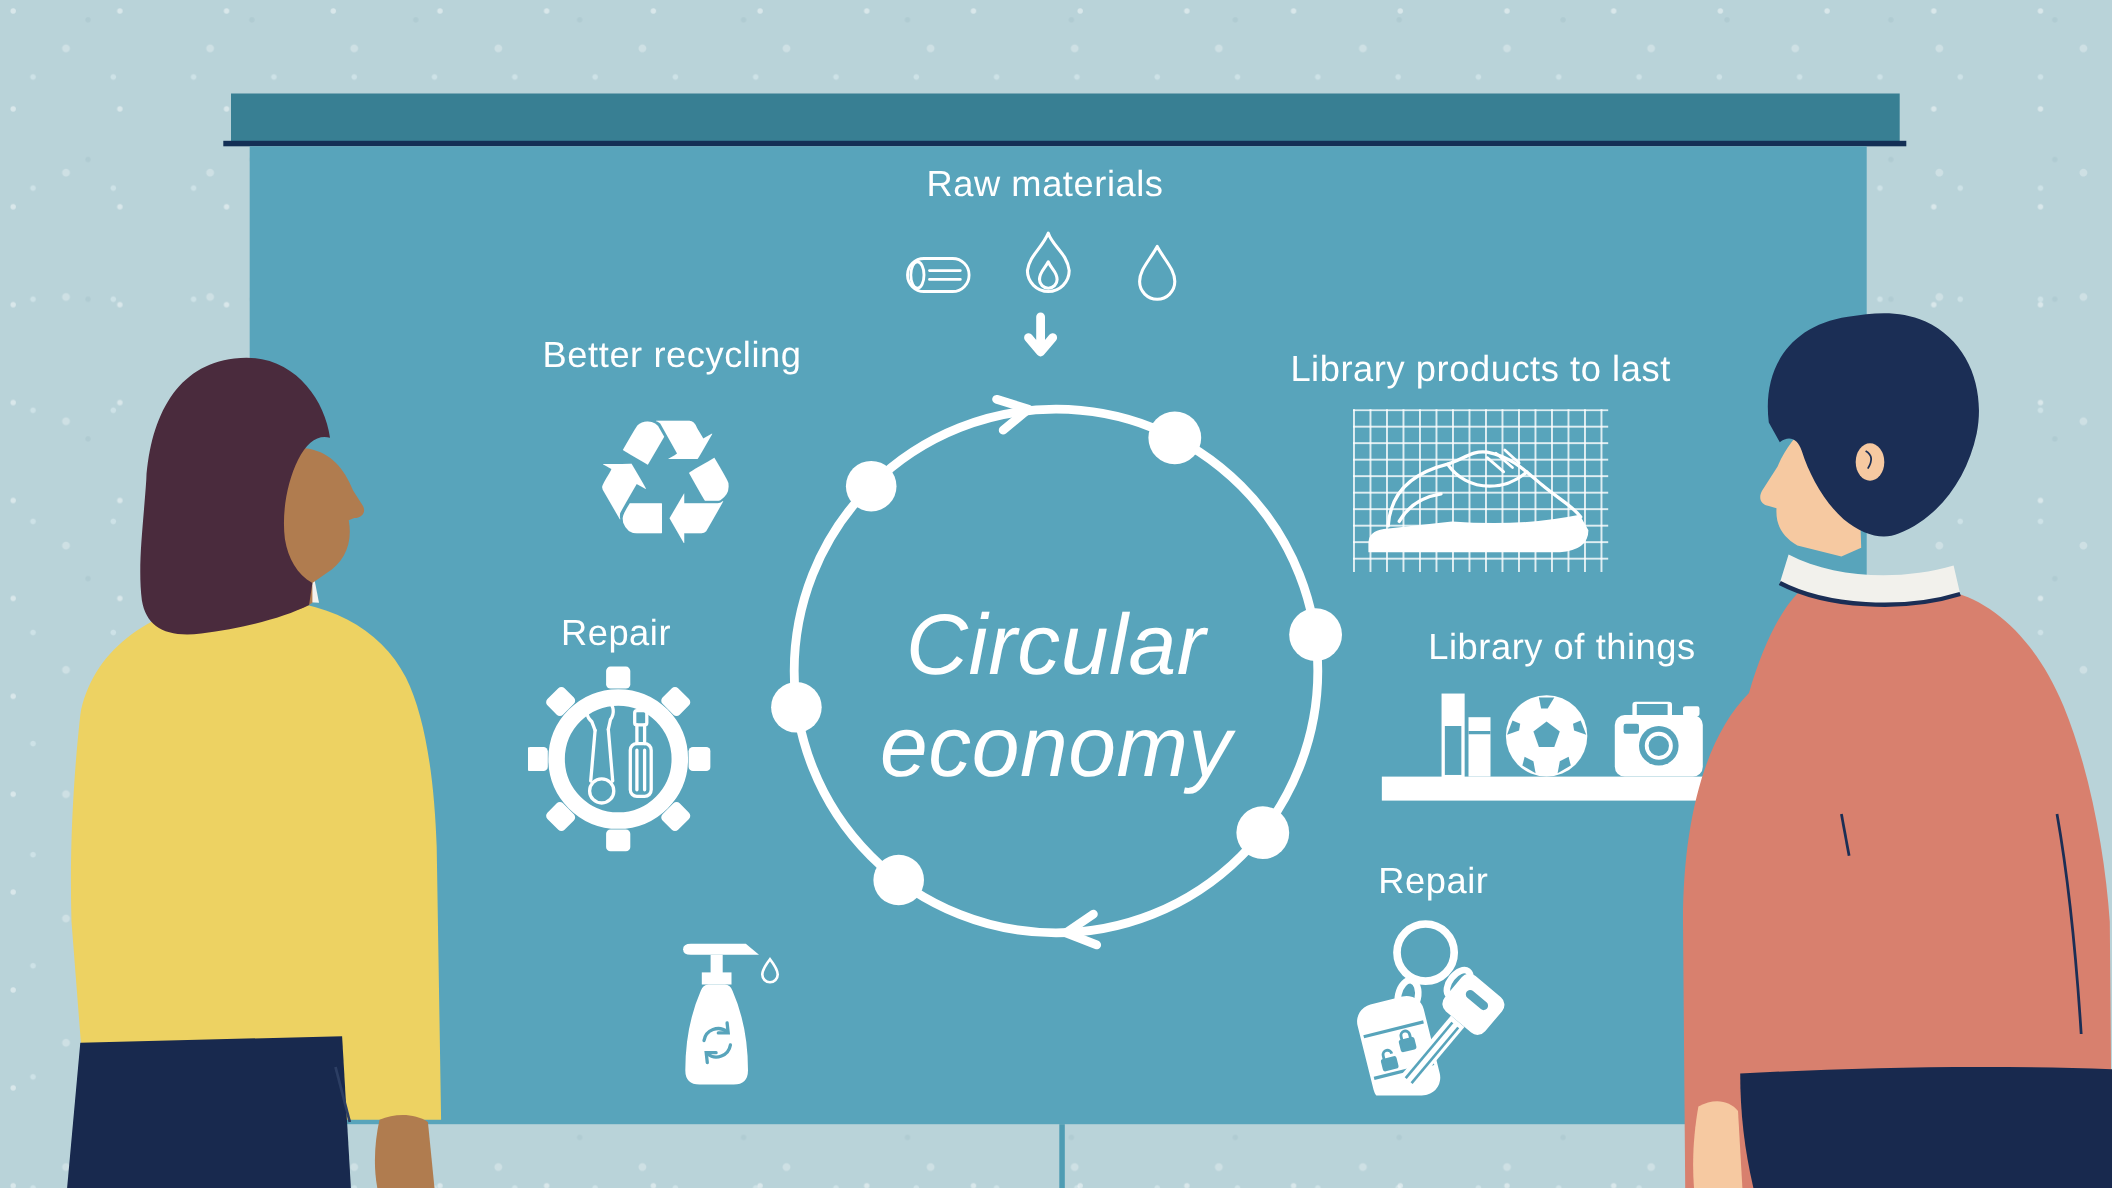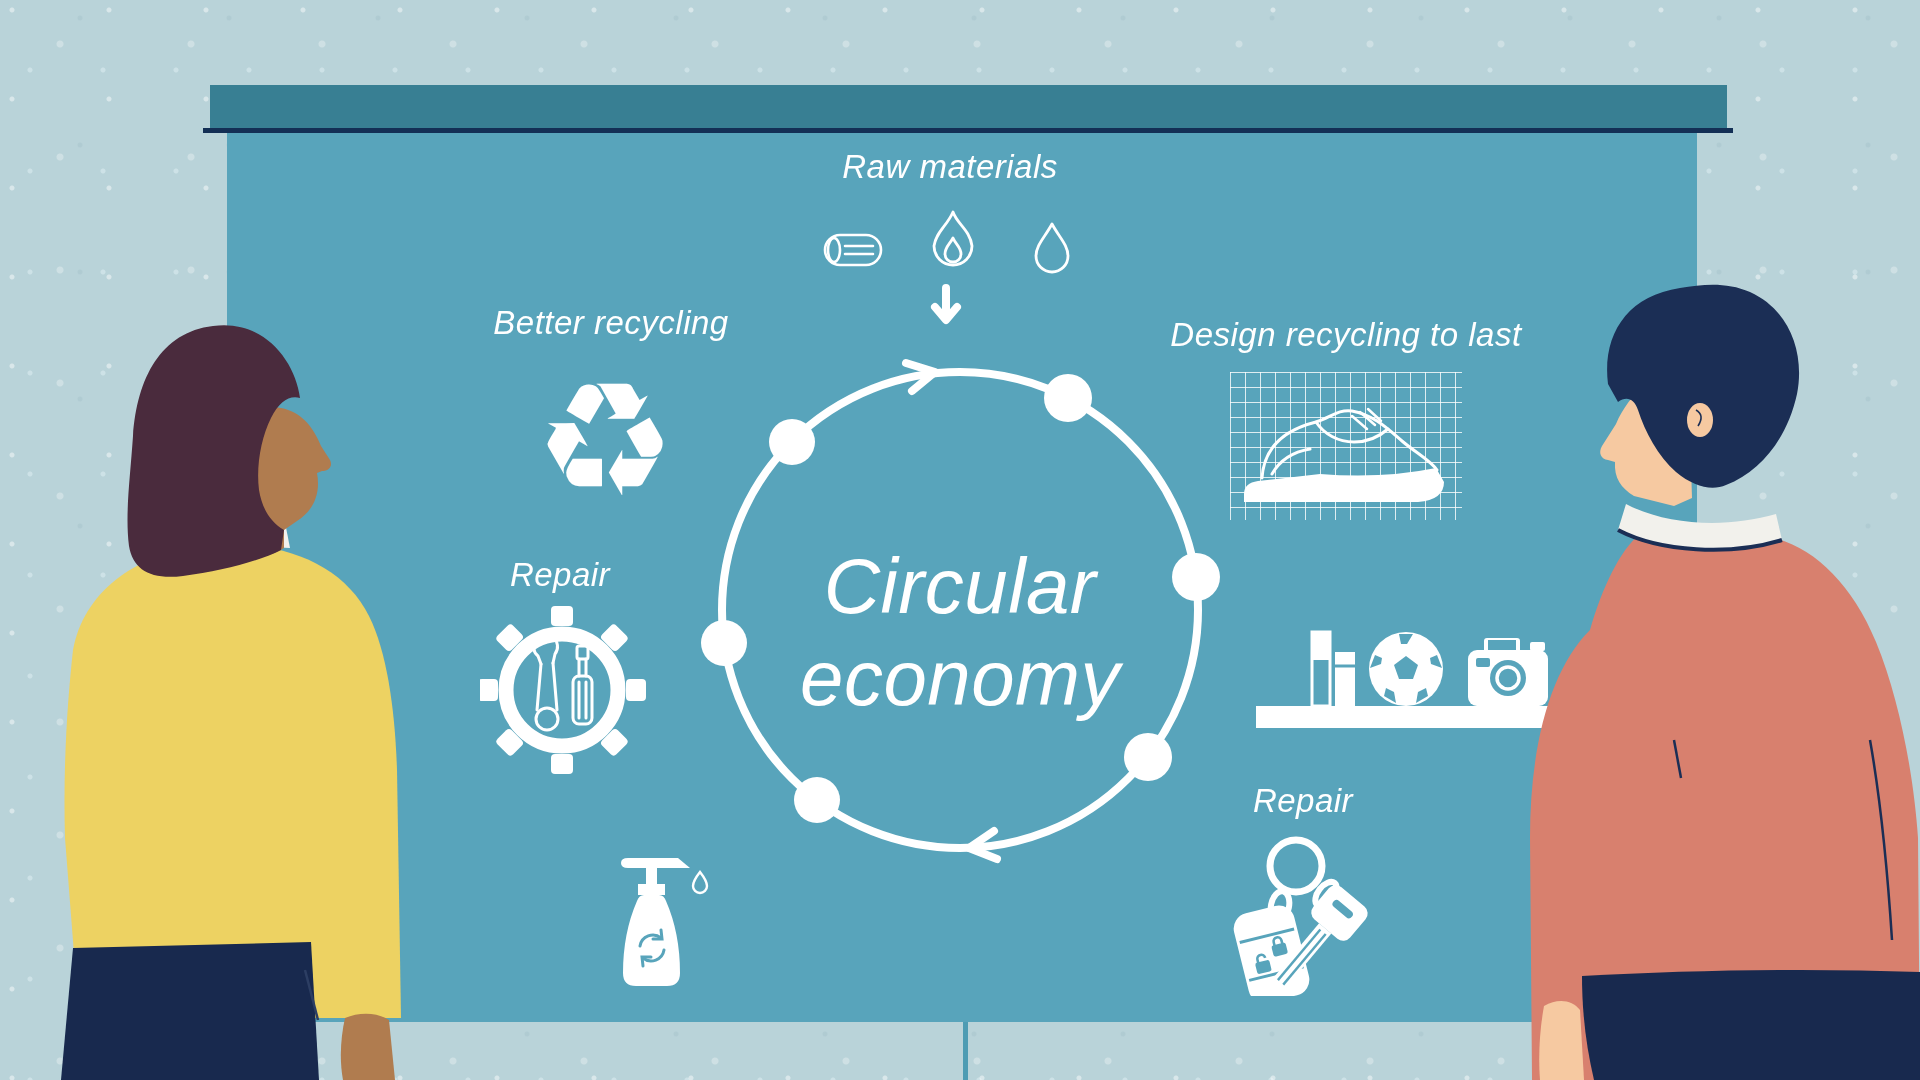--- a/index.html
+++ b/index.html
@@ -13,21 +13,21 @@
       radial-gradient(circle at 80px 18px, rgba(160,190,198,.35) 0 2px, transparent 3px);
     background-size:97px 89px, 131px 113px, 73px 101px, 149px 127px;}
   .abs{position:absolute;}
   
   #top-bar{left:210px;top:85px;width:1517px;height:44px;background:#387f93;}
   #bar-underline{left:203px;top:128px;width:1530px;height:5px;background:#132f55;}
   #board{left:227px;top:133px;width:1470px;height:889px;background:#58a4bb;}
   #cord{left:963px;top:1022px;width:5px;height:58px;background:#4e9cb3;}
   
   .heading{position:absolute;width:600px;text-align:center;color:#fff;
-    font-size:33px;letter-spacing:.5px;white-space:nowrap;font-style:italic;}
+    font-size:33px;letter-spacing:.5px;white-space:nowrap;}
   #title{left:660px;top:540px;width:600px;text-align:center;color:#fff;
     font-size:78px;line-height:92px;letter-spacing:.5px;font-style:italic;}
   
   #shoe-grid{left:1230px;top:372px;width:232px;height:148px;
     background-image:linear-gradient(to right, rgba(255,255,255,.8) 1.5px, transparent 1.5px),
                      linear-gradient(to bottom, rgba(255,255,255,.8) 1.5px, transparent 1.5px);
     background-size:15px 15px;}
   .recycle-glyph{left:515px;top:356px;width:180px;height:170px;text-align:center;
     line-height:168px;font-size:158px;color:#fff;font-family:"DejaVu Sans",sans-serif;}
   svg{display:block;}
@@ -59,22 +59,23 @@
     </g>
   </svg>
 
   <div class="abs" id="title">
     <div>Circular</div>
     <div>economy</div>
   </div>
 
   <div class="heading" style="left:650px;top:148px">Raw materials</div>
   <div class="heading" style="left:311px;top:304px">Better recycling</div>
-  <div class="heading" style="left:1046px;top:316px">Design recycling to last</div>
+  <div class="heading" style="left:1046px;top:316px">Library products to last</div>
   <div class="heading" style="left:260px;top:556px">Repair</div>
+  <div class="heading" style="left:1120px;top:569px">Library of things</div>
   <div class="heading" style="left:1003px;top:782px">Repair</div>
 
   <svg class="abs" style="left:821px;top:231px" width="64" height="38">
     <g stroke="#fff" stroke-width="2.6" fill="none" stroke-linecap="round">
       <rect x="4" y="4" width="56" height="30" rx="15"></rect>
       <ellipse cx="13" cy="19" rx="6" ry="12"></ellipse>
       <path d="M24 15 L52 15 M24 23 L52 23"></path>
     </g>
   </svg>
   <svg class="abs" style="left:926px;top:208px" width="54" height="66">

